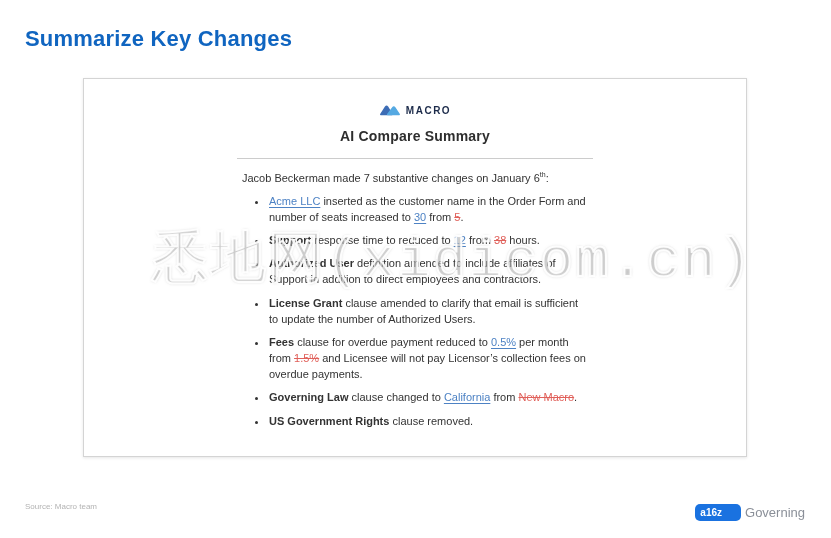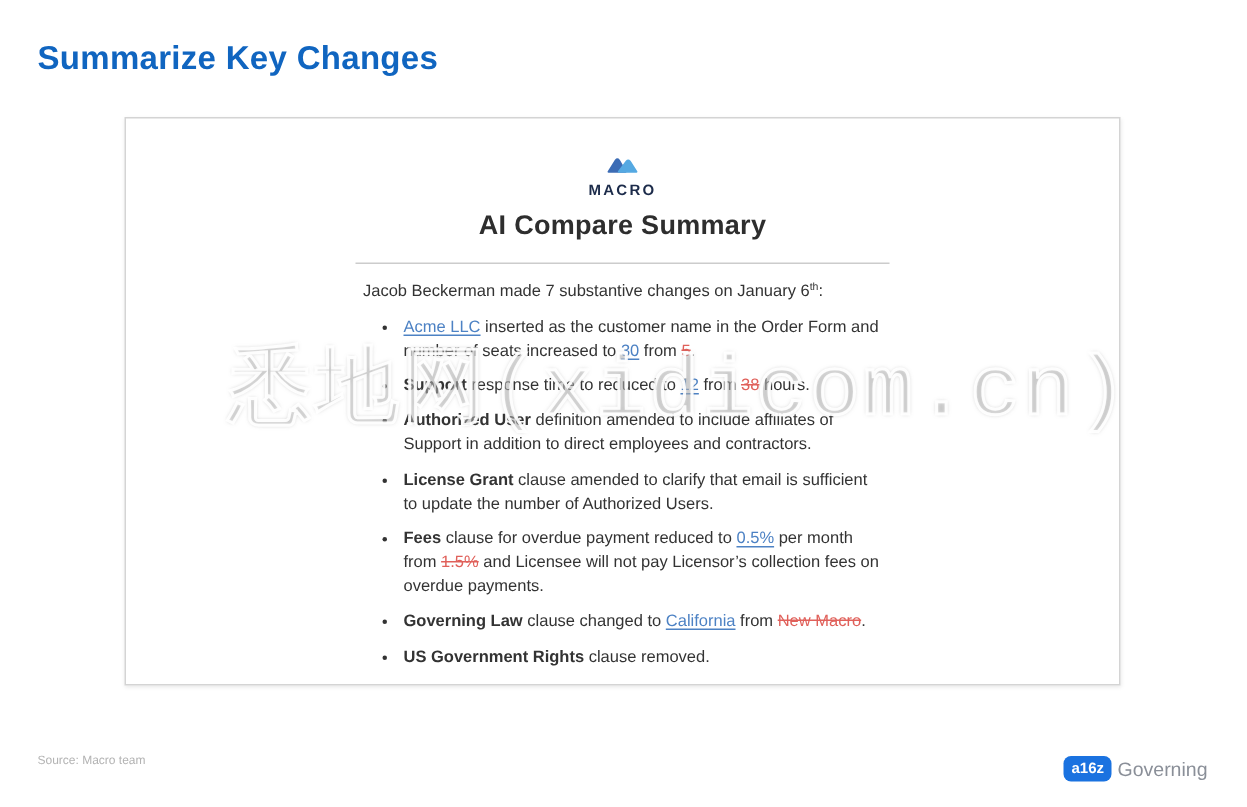--- a/index.html
+++ b/index.html
@@ -33,33 +33,32 @@
     border: 1px solid #d4d4d4;
     box-shadow: 0 1px 3px rgba(0,0,0,0.10);
     text-align: center;
     padding-top: 24px;
   }
 
   .brand-row {
     display: inline-flex;
     align-items: center;
     gap: 5px;
-    flex-direction: column;
   }
   .brand-icon { width: 22px; height: 14px; display: block; }
   .brand-name {
     font-size: 10px;
     font-weight: 700;
     letter-spacing: 1.5px;
     color: #1c2b4a;
   }
 
   .card-title {
     margin-top: 7px;
-    font-size: 18px;
+    font-size: 14px;
     font-weight: 600;
     color: #2e2e2e;
     letter-spacing: 0.2px;
   }
 
   .divider {
     width: 356px;
     margin: 14px auto 0 auto;
     border: none;
     border-top: 1px solid #cccccc;
@@ -102,21 +101,21 @@
     right: 26px;
     bottom: 17px;
     display: flex;
     align-items: center;
     gap: 4px;
   }
   .logo-badge {
     background: #1a72e0;
     color: #ffffff;
     border-radius: 5px;
-    padding: 4px 5px 3px 5px;
+    padding: 4px 19px 3px 5px;
     font-size: 10px;
     font-weight: 700;
     line-height: 1;
   }
   .logo-suffix {
     font-size: 13px;
     color: #8a8f98;
   }
 
   

